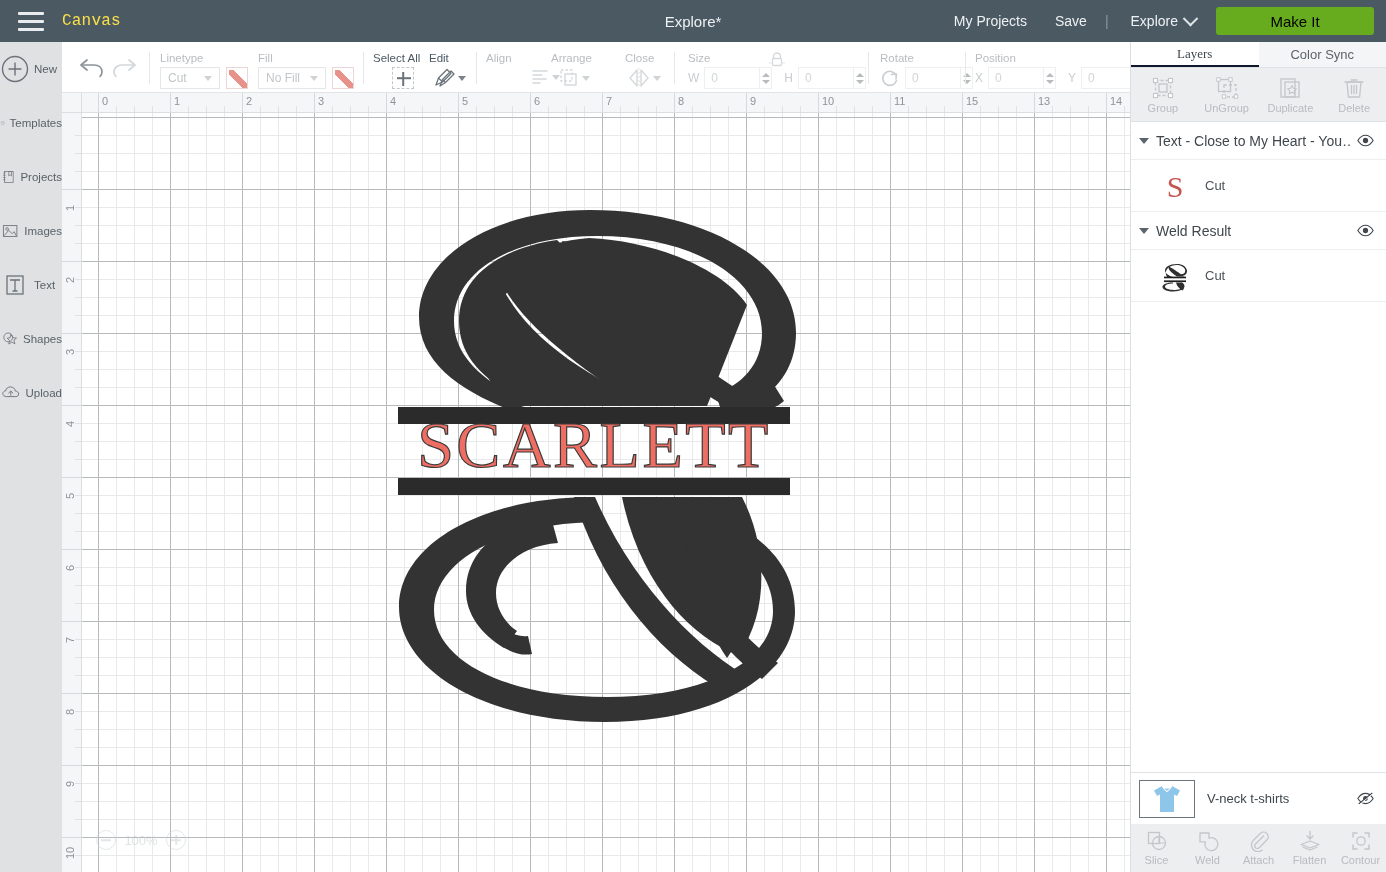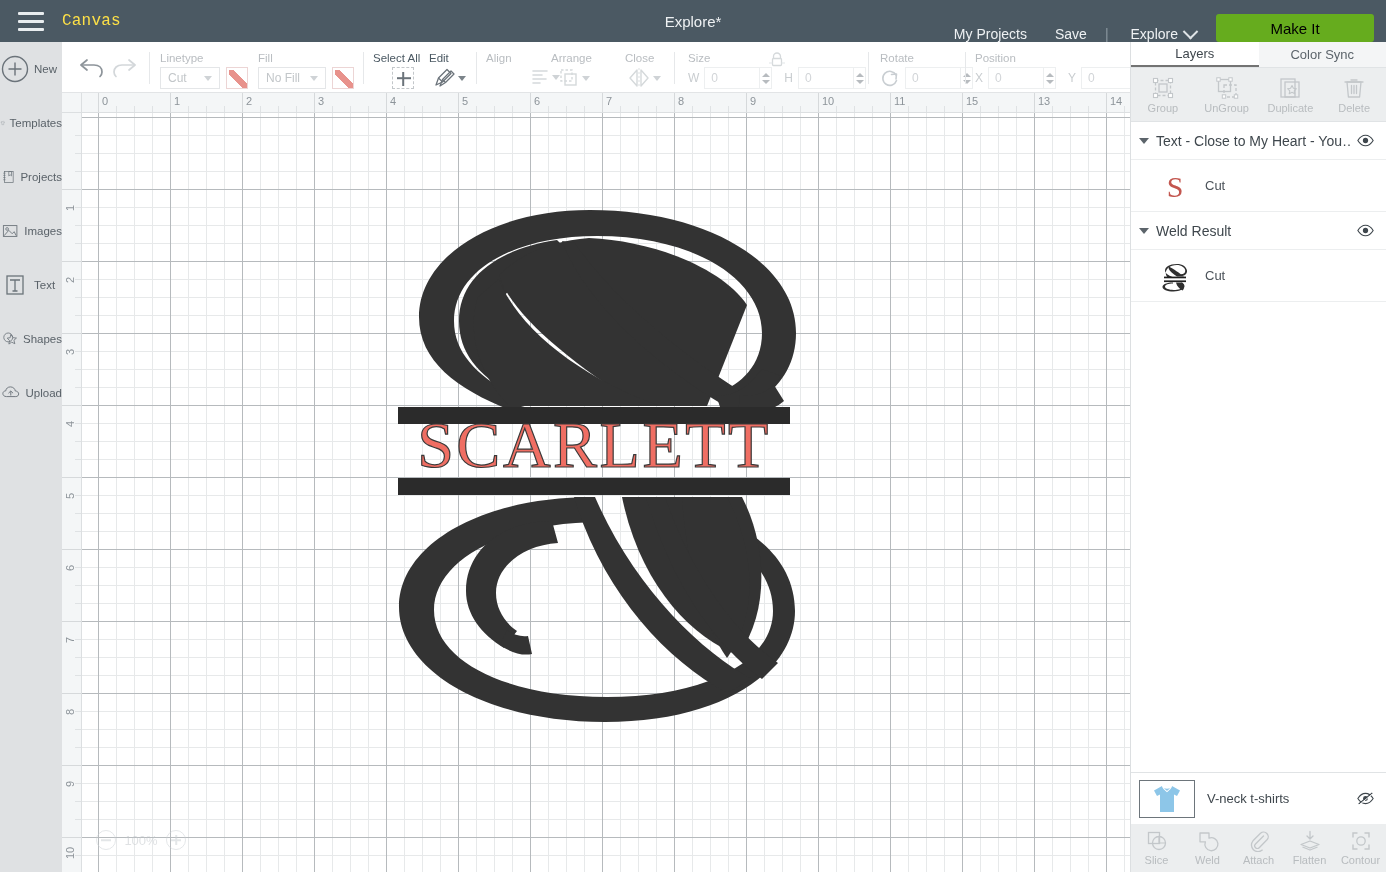--- a/index.html
+++ b/index.html
@@ -23,21 +23,21 @@
   .hamburger span { display: block; width: 26px; height: 3px; background: #e9edef; border-radius: 1px; }
   .header-title {
     color: #fde047; font-size: 16px; letter-spacing: .2px; font-family: Liberation Mono, monospace;
   }
   .doc-title {
     position: absolute; left: 0; right: 0; text-align: center;
     color: #eef1f3; font-size: 15px; pointer-events: none;
   }
   .header-right {
     position: absolute; right: 0; top: 0; height: 42px;
-    display: flex; align-items: flex-end; gap: 0;
+    display: flex; align-items: center; gap: 0;
   }
   .hdr-link {
     color: #eef1f3; font-size: 14px; padding: 0 14px; cursor: pointer;
     white-space: nowrap;
   }
   .hdr-div { color: #8b979f; font-size: 14px; padding: 0 4px; }
   .explore-wrap { display: flex; align-items: center; gap: 7px; padding: 0 10px 0 18px; cursor: pointer; }
   .chev {
     width: 11px; height: 11px; border-right: 2px solid #dfe4e7; border-bottom: 2px solid #dfe4e7;
     transform: rotate(45deg) translate(-2px,-2px);
@@ -157,21 +157,21 @@
   
   .rpanel {
     position:absolute; top:42px; right:0; width:256px; height:830px;
     background:#fff; border-left:1px solid #dcdfe1;
   }
   .rtabs { display:flex; height:26px; border-bottom:1px solid #e0e3e5; }
   .rtab {
     flex:1; display:flex;align-items:center;justify-content:center;
     font-size:13px;color:#5c646b; cursor:pointer; background:#f4f5f6;
   }
-  .rtab.active { background:#fff; border-bottom:2px solid #737373; color:#3f474d;}
+  .rtab.active { background:#fff; border-bottom:2px solid #0f172a; color:#3f474d;font-family:Liberation Serif, serif;}
   .rops { display:flex; height:54px; background:#eceeef; border-bottom:1px solid #e0e3e5;}
   .rop { flex:1; display:flex;flex-direction:column;align-items:center;justify-content:center;gap:2px; cursor:pointer;}
   .rop-lbl { font-size:11px; color:#b8bcbf; }
   .layer-head {
     height:38px; display:flex; align-items:center; padding:0 12px 0 8px; gap:7px;
     border-bottom:1px solid #eceeef; cursor:pointer;
   }
   .tri { width:0;height:0;border-left:5px solid transparent;border-right:5px solid transparent;border-top:6px solid #5c646b; }
   .layer-name { font-size:14px; color:#3f474d; flex:1; white-space:nowrap; overflow:hidden; }
   .eye { width:17px;height:17px; cursor:pointer; flex:none; }

